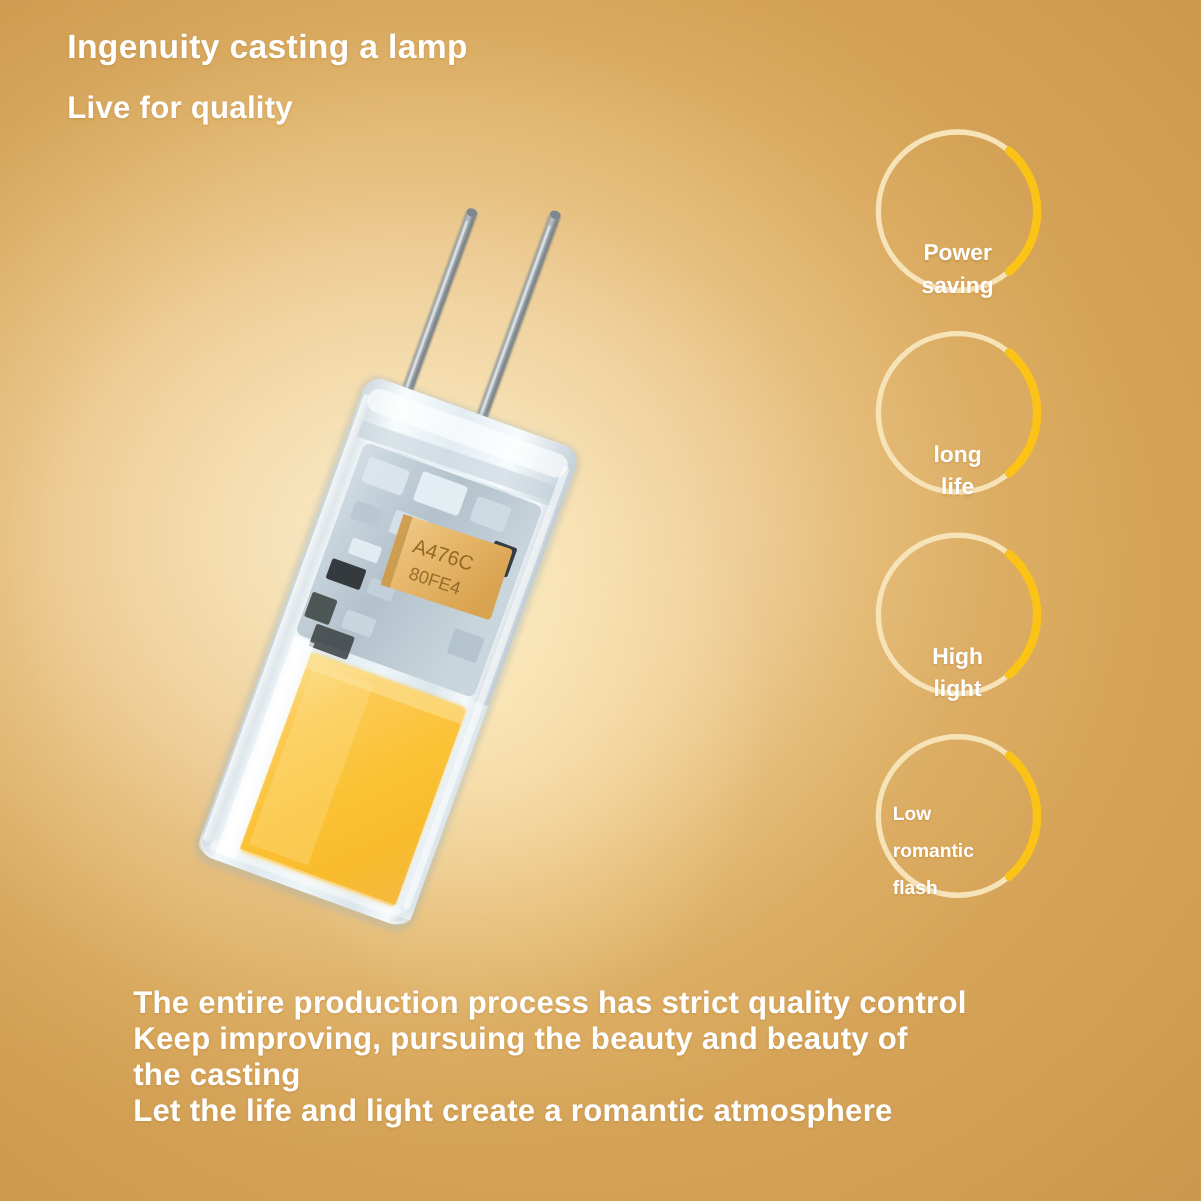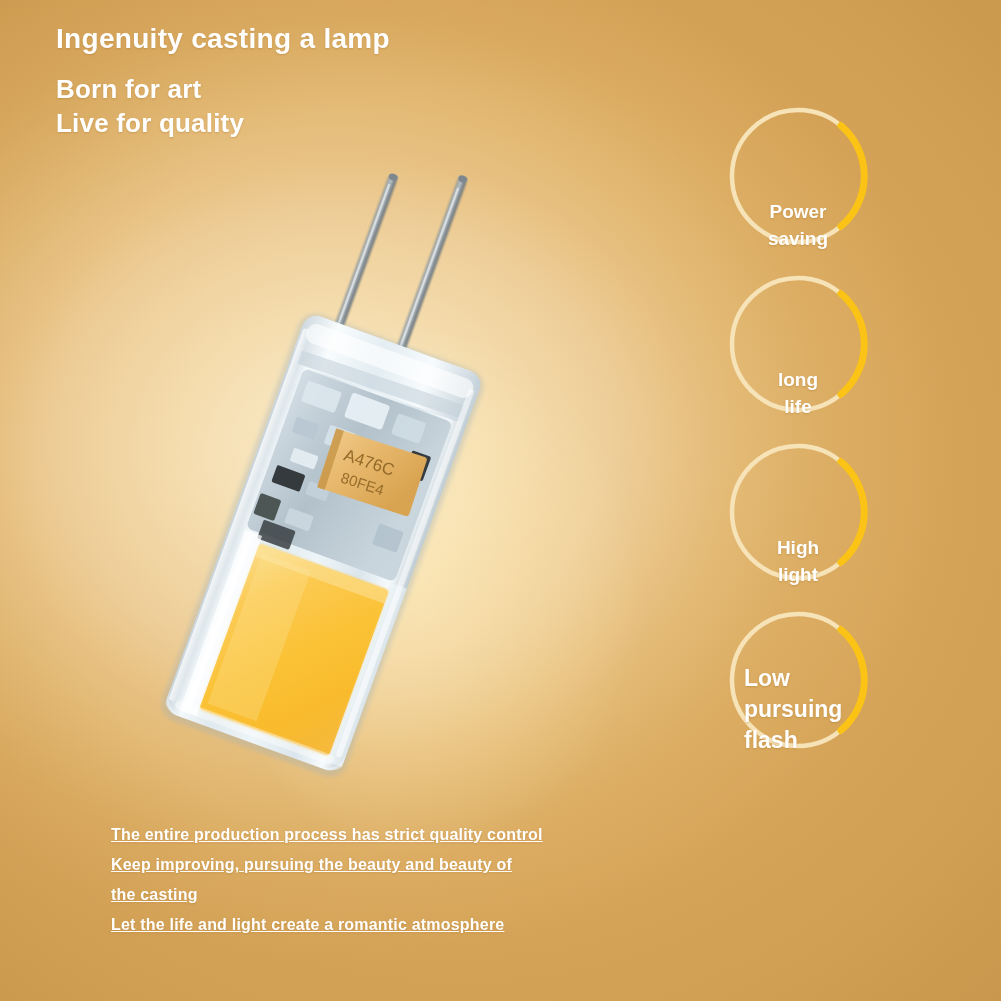--- a/index.html
+++ b/index.html
@@ -106,21 +106,21 @@
     font-weight: bold;
     line-height: 27px;
     text-align: center;
     text-shadow: 0 1px 2px rgba(150,95,20,0.30);
     box-sizing: border-box;
     padding: 0 8px;
   }
   .badge-label.align-left {
     align-items: flex-start;
     text-align: left;
-    font-size: 23px;
+    font-size: 16px;
     line-height: 31px;
     padding-left: 22px;
   }
   .badge-line {
     display: block;
     white-space: nowrap;
   }
 
   
   .bulb-wrap {
@@ -150,42 +150,40 @@
     width: 520px;
     height: 680px;
   }
 
   
   .footer-text {
     position: absolute;
     left: 111px;
     top: 820px;
     color: #ffffff;
-    font-size: 16px;
+    font-size: 26px;
     font-weight: bold;
     line-height: 30px;
     letter-spacing: 0.2px;
     text-shadow: 0 1px 2px rgba(150,95,20,0.28);
-    text-decoration: underline;
   }
   .footer-line { white-space: nowrap; display: block; }
 </style>
 </head>
 <body>
 
 <div id="stage">
 
   <div class="bg-base"></div>
   <div class="bg-warm-wash"></div>
   <div class="bg-vignette"></div>
 
   <div class="headline-block">
     <div class="headline-main">Ingenuity casting a lamp</div>
     <div class="headline-sub">
-      <span class="footer-line">Born for art</span>
       <span class="footer-line">Live for quality</span>
     </div>
   </div>
 
   <div class="bulb-wrap">
     <div class="bulb-glow"></div>
     <svg class="bulb" viewBox="0 0 520 680">
       <defs>
         <linearGradient id="pinGrad" x1="0" y1="0" x2="1" y2="0">
           <stop offset="0%" stop-color="#6f7a80"></stop>
@@ -347,21 +345,21 @@
       </div>
     </div>
 
     <div class="badge">
       <svg class="badge-ring" viewBox="0 0 152 152">
         <circle cx="76" cy="76" r="66" fill="none" stroke="#f7e3b8" stroke-width="4.5"></circle>
         <path d="M 118.9 25.6 A 66 66 0 0 1 118.9 126.4" fill="none" stroke="#fbc316" stroke-width="7" stroke-linecap="round"></path>
       </svg>
       <div class="badge-label align-left">
         <span class="badge-line">Low</span>
-        <span class="badge-line">pursuing</span>
+        <span class="badge-line">romantic</span>
         <span class="badge-line">flash</span>
       </div>
     </div>
 
   </div>
 
   <div class="footer-text">
     <span class="footer-line">The entire production process has strict quality control</span>
     <span class="footer-line">Keep improving, pursuing the beauty and beauty of</span>
     <span class="footer-line">the casting</span>

